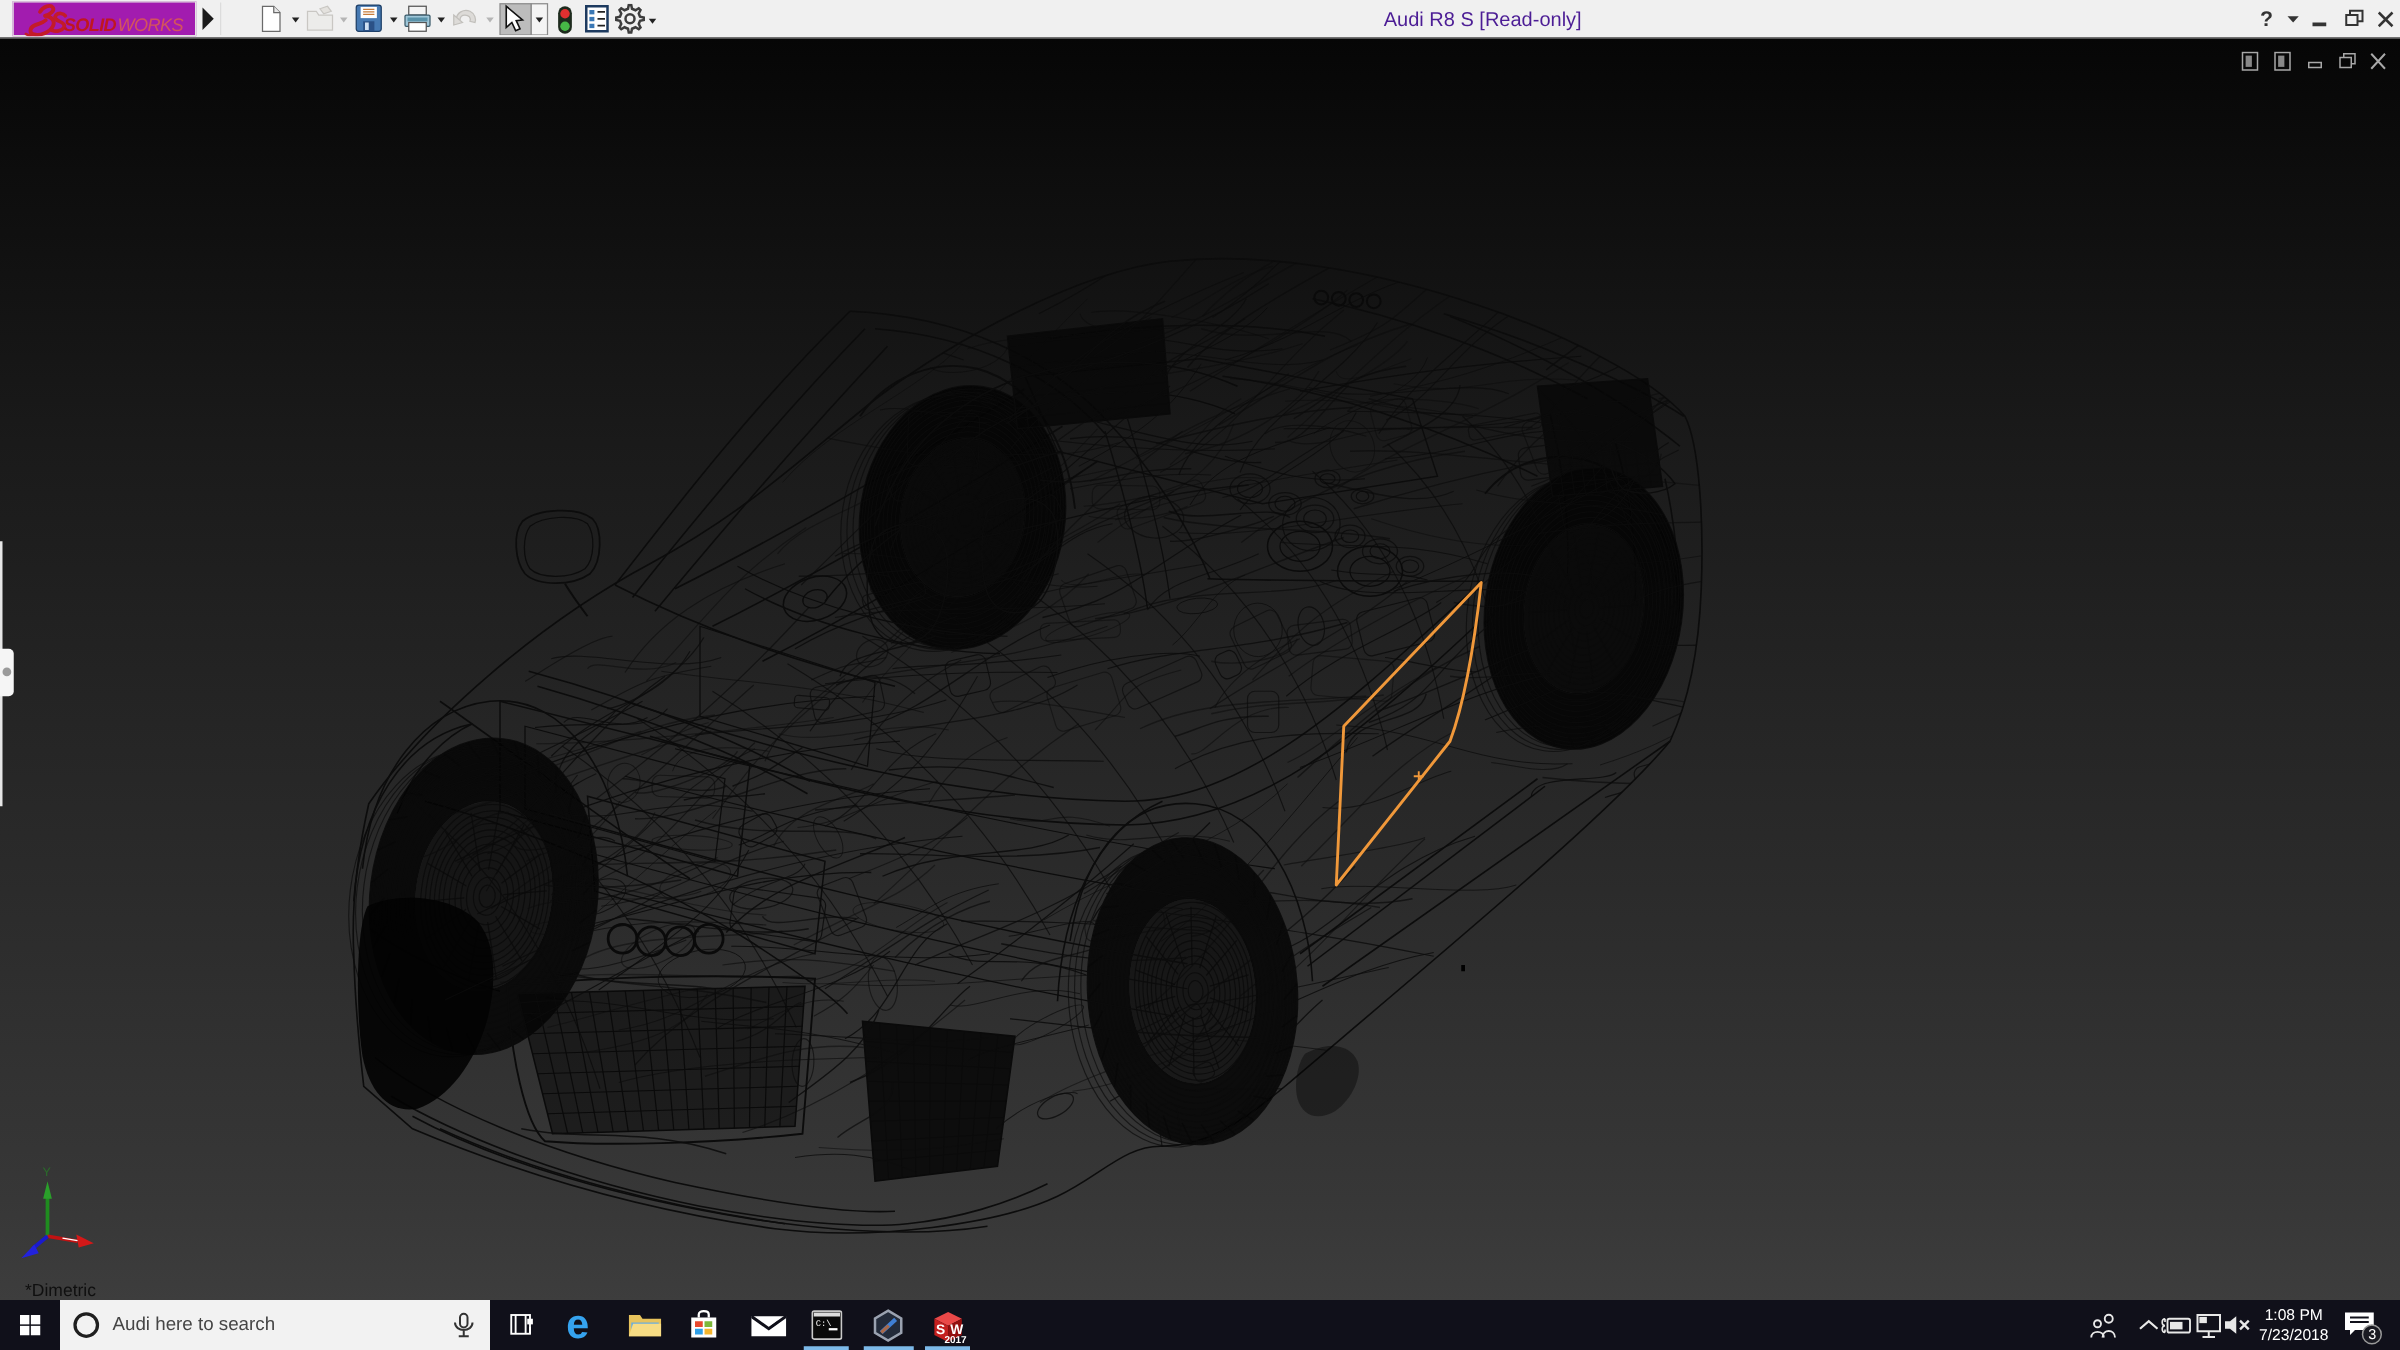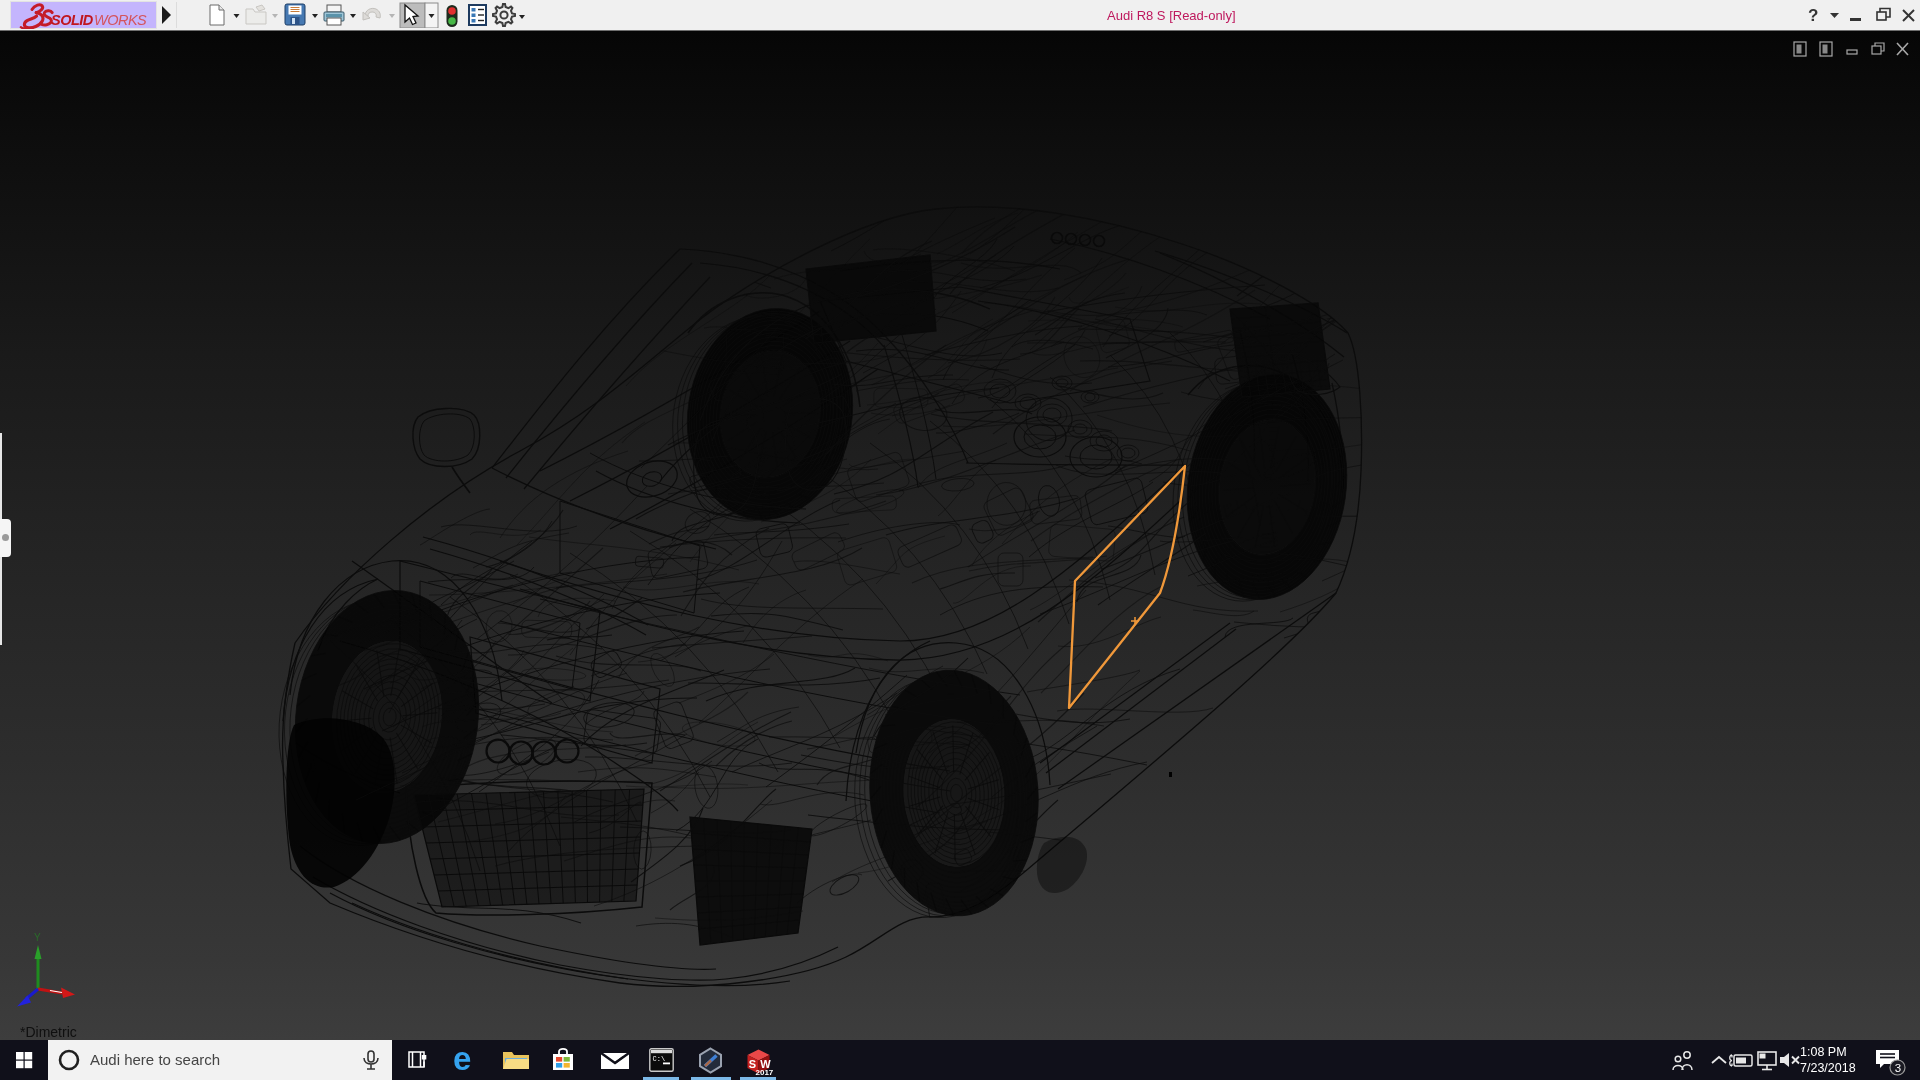--- a/index.html
+++ b/index.html
@@ -1,19 +1,19 @@
 <!DOCTYPE html>
 <html><head><meta charset="utf-8"><style>
 *{margin:0;padding:0;box-sizing:border-box}
 html,body{width:1920px;height:1080px;overflow:hidden;background:#000;font-family:"Liberation Sans",sans-serif}
 #titlebar{position:absolute;left:0;top:0;width:1920px;height:30px;background:#f0f0f0}
-#logo{position:absolute;left:10px;top:1px;width:147px;height:28px;background:#c4b5fd;border:1px solid #e3e3e3}
+#logo{position:absolute;left:10px;top:1px;width:147px;height:28px;background:#a21caf;border:1px solid #e3e3e3}
 #viewport{position:absolute;left:0;top:30px;width:1920px;height:1010px;background:linear-gradient(180deg,#060606 0%,#0e0e0e 12%,#1a1a1a 32%,#242424 52%,#2d2d2d 72%,#373737 92%,#3d3d3d 100%);border-top:1px solid #6f6f6f}
 #taskbar{position:absolute;left:0;top:1040px;width:1920px;height:40px;background:#10101a}
-.tt{position:absolute;font-size:13px;color:#be185d}
+.tt{position:absolute;font-size:16px;color:#4c1d95}
 </style></head><body>
 <div id="titlebar">
  <div id="logo">
   <svg width="145" height="27" viewBox="0 0 145 27">
    <g fill="none" stroke="#c41b28" stroke-linecap="round">
     <path d="M 21,7.5 C 23.5,3 29.5,1.5 31.3,4 C 33,6.5 29,9.6 25.2,10.6" stroke-width="3"></path>
     <path d="M 25.2,10.6 C 30.5,11.2 33.3,15 31.3,19 C 28.8,23.8 21.3,26.8 16.3,25.6 C 12.3,24.6 12.6,20.6 16.1,18.6 C 19.1,16.9 23,16.7 25.5,14.2" stroke-width="3.1"></path>
     <path d="M 16.3,25.6 C 13.6,26.7 11.2,26.4 9.8,25.2" stroke-width="2.2"></path>
     <path d="M 41.2,10.6 C 39.8,8.4 35.6,8.2 33.9,10 C 32.1,11.9 33.6,13.9 36.6,15.1 C 39.9,16.4 41.3,18.4 39.9,20.4 C 38.2,22.8 33.7,23.6 30.6,22.3" stroke-width="3"></path>
    </g>
@@ -1124,20 +1124,20 @@
  <svg style="position:absolute;left:1756px;top:10px" width="26" height="22">
       <rect x="2" y="2" width="18" height="13" fill="none" stroke="#e8e8e8" stroke-width="1.6"></rect>
       <line x1="11" y1="15" x2="11" y2="19" stroke="#e8e8e8" stroke-width="1.6"></line>
       <line x1="6" y1="19.5" x2="16" y2="19.5" stroke="#e8e8e8" stroke-width="1.6"></line>
       <rect x="3.5" y="3.5" width="6" height="5" fill="#e8e8e8"></rect>
     </svg>
  <svg style="position:absolute;left:1779px;top:11px" width="24" height="18">
       <path d="M 1,6 L 5,6 L 10,2 L 10,16 L 5,12 L 1,12 Z" fill="#e8e8e8"></path>
       <path d="M 13,5.5 L 20,12.5 M 20,5.5 L 13,12.5" stroke="#e8e8e8" stroke-width="1.9"></path>
     </svg>
- <div style="position:absolute;left:1800px;top:4px;width:70px;color:#fff;font-size:12.5px;line-height:16px">1:08 PM<br>7/23/2018</div>
+ <div style="position:absolute;left:1800px;top:4px;width:70px;text-align:center;color:#fff;font-size:12.5px;line-height:16px">1:08 PM<br>7/23/2018</div>
  <svg style="position:absolute;left:1874px;top:8px" width="34" height="28">
       <path d="M 2,2 L 25,2 L 25,16 L 10,16 L 6,20 L 6,16 L 2,16 Z" fill="#fff"></path>
       <line x1="6" y1="6" x2="21" y2="6" stroke="#10101a" stroke-width="1.6"></line>
       <line x1="6" y1="9.5" x2="21" y2="9.5" stroke="#10101a" stroke-width="1.6"></line>
       <circle cx="23.5" cy="19.5" r="7.5" fill="#1a1a22" stroke="#999" stroke-width="1.2"></circle>
       <text x="20.7" y="23.5" font-size="11.5" fill="#fff" font-family="Liberation Sans">3</text>
     </svg>
 </div>
 </body></html>

